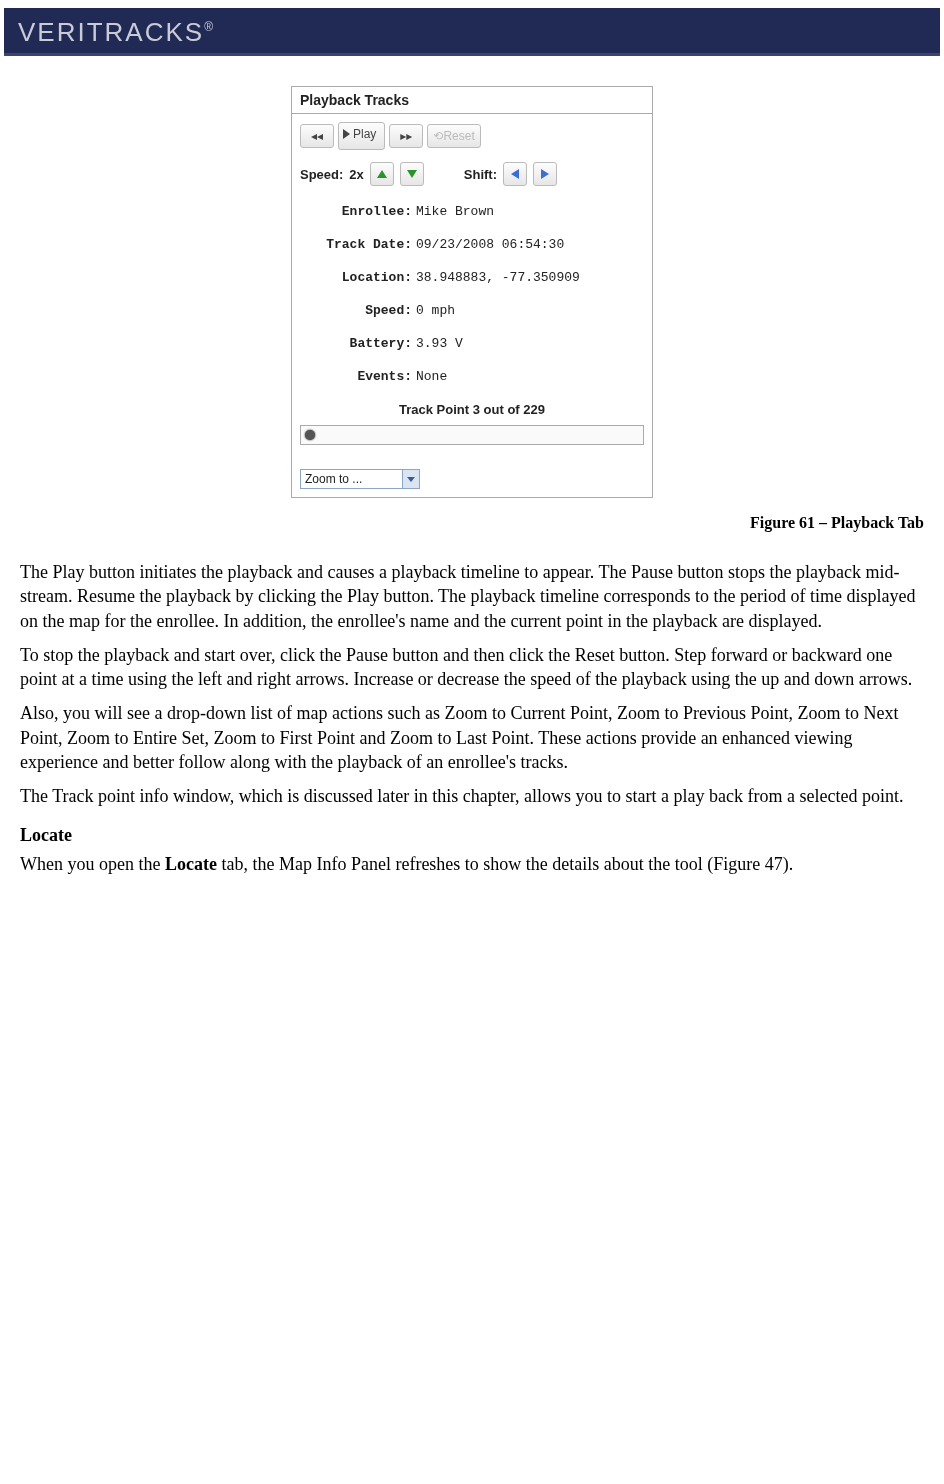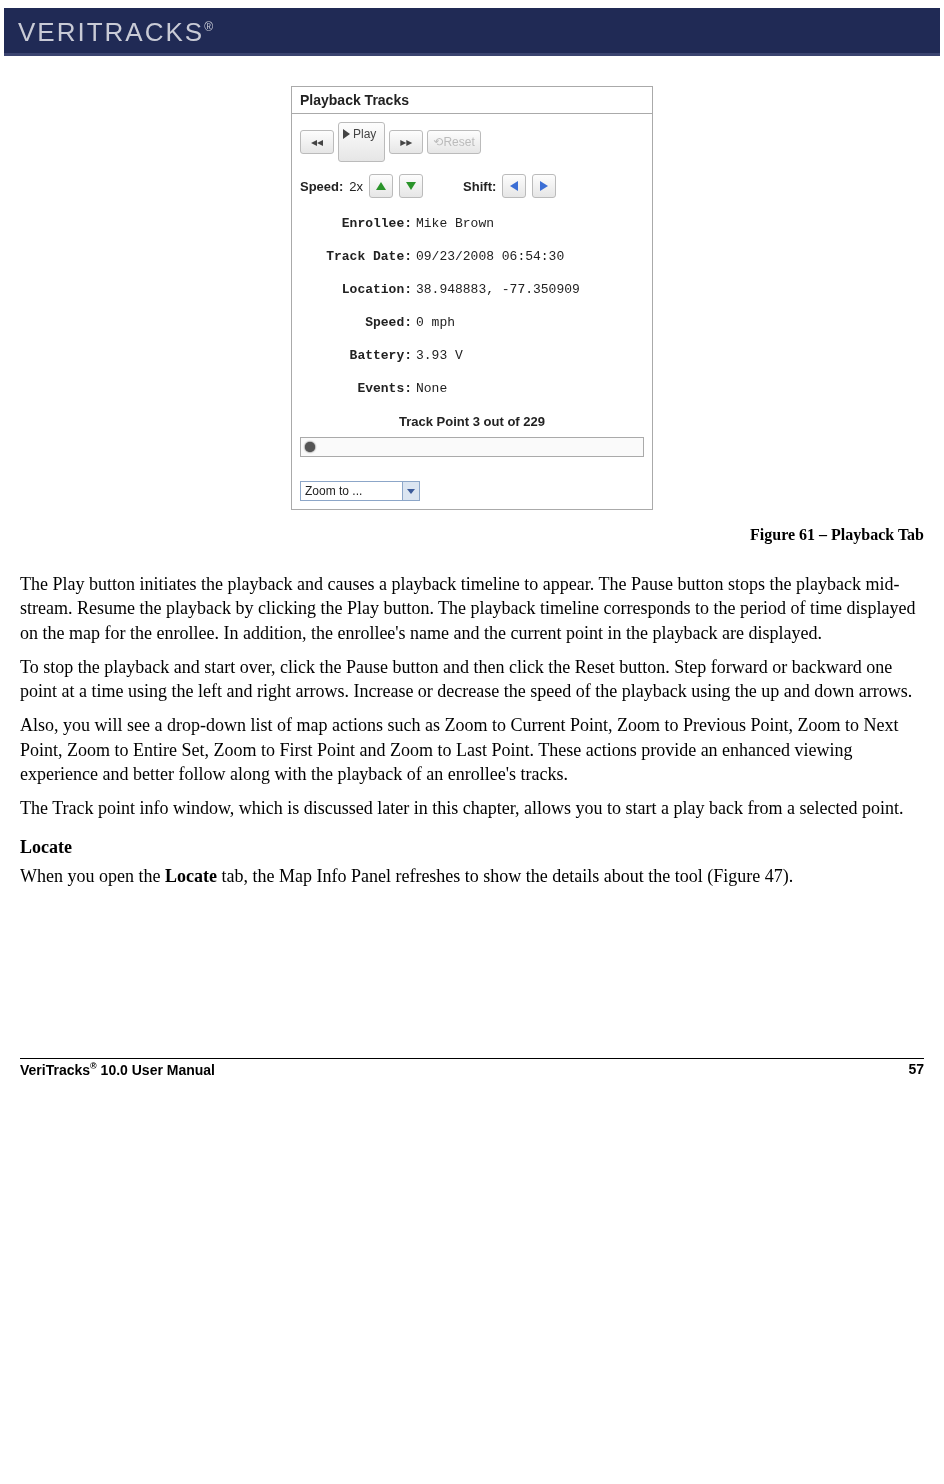--- a/index.html
+++ b/index.html
@@ -53,25 +53,25 @@
   .btn {
     border: 1px solid #bbb;
     background: linear-gradient(#fdfdfd,#e6e6e6);
     border-radius: 3px;
     min-width: 22px; height: 22px;
     display:inline-flex; align-items:center; justify-content:center;
     font-size: 12px;
     padding: 0 5px;
     color:#444;
   }
-  .btn.play { padding:0 8px 16px 4px;justify-content:space-between; }
+  .btn.play { padding:0 8px 4px 4px;justify-content:space-between; }
   .btn .tri-r {width:0;height:0;border-top:5px solid transparent;border-bottom:5px solid transparent;border-left:7px solid #444;margin-right:3px;}
   .btn.disabled { color:#bbb; }
   .ctrlrow { display:flex; align-items:center; gap:6px; margin-bottom:14px; font-weight:bold;}
-  .ctrlrow .val { font-weight:normal;}
+  .ctrlrow .val { font-weight:bold;}
   .sq {
     border:1px solid #bbb;
     background:linear-gradient(#fdfdfd,#e6e6e6);
     border-radius:3px;
     width:22px;height:22px;
     display:inline-flex;align-items:center;justify-content:center;
   }
   .arr-up{width:0;height:0;border-left:5px solid transparent;border-right:5px solid transparent;border-bottom:8px solid #2a942a;}
   .arr-dn{width:0;height:0;border-left:5px solid transparent;border-right:5px solid transparent;border-top:8px solid #2a942a;}
   .arr-l{width:0;height:0;border-top:5px solid transparent;border-bottom:5px solid transparent;border-right:8px solid #3b6ed5;}
@@ -209,20 +209,14 @@
     <p>To stop the playback and start over, click the Pause button and then click the Reset button. Step forward or backward one point at a time using the left and right arrows. Increase or decrease the speed of the playback using the up and down arrows.</p>
     <p>Also, you will see a drop-down list of map actions such as Zoom to Current Point, Zoom to Previous Point, Zoom to Next Point, Zoom to Entire Set, Zoom to First Point and Zoom to Last Point. These actions provide an enhanced viewing experience and better follow along with the playback of an enrollee's tracks.</p>
     <p>The Track point info window, which is discussed later in this chapter, allows you to start a play back from a selected point.</p>
 
     <div class="section-h">Locate</div>
     <p>
       <span>When you open the </span><b>Locate</b><span> tab, the Map Info Panel refreshes to show the details about the tool (Figure 47).</span>
     </p>
   </div>
 
-  <div class="footer">
-    <div>
-      <span>VeriTracks</span><sup>®</sup><span> 10.0 User Manual</span>
-    </div>
-    <div>57</div>
-  </div>
 
 </div>
 
 </body></html>

